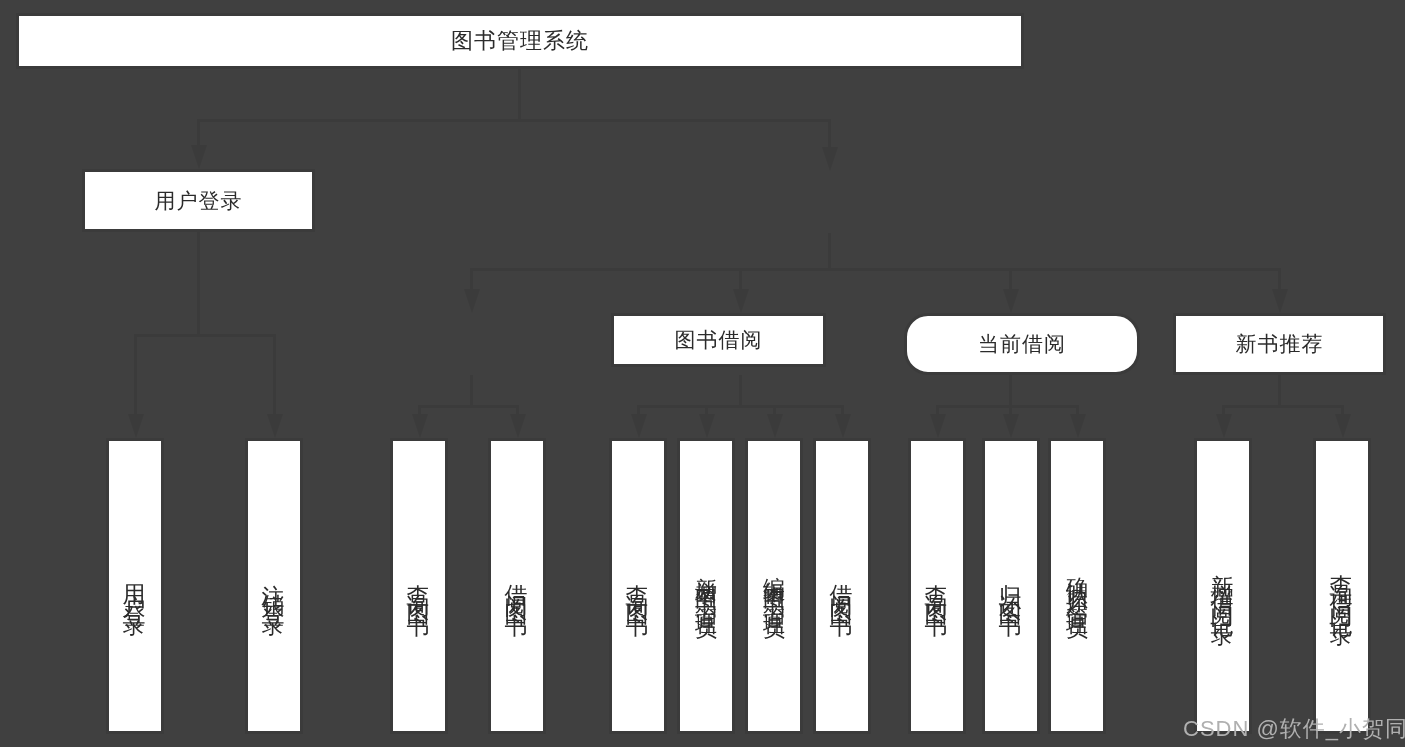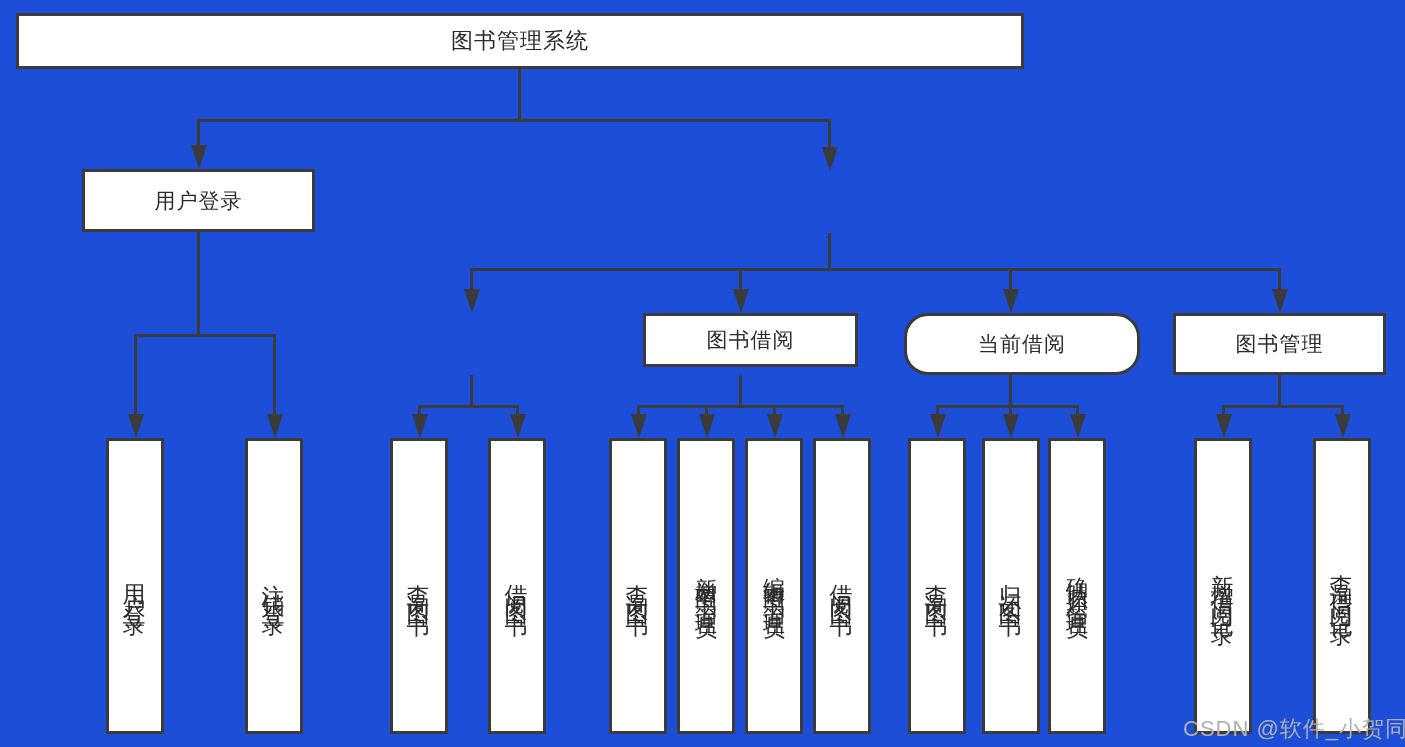--- a/index.html
+++ b/index.html
@@ -4,21 +4,21 @@
 <style>
   :root{
     --line:#3b3b3b;
     --text:#2b2b2b;
   }
   html,body{margin:0;padding:0;background:#ffffff;}
   body{font-family:"Liberation Sans","DejaVu Sans",sans-serif;}
   .canvas{
     position:relative;
     width:1405px;height:747px;
-    background:#1d4ed8;
+    background:#404040;
     overflow:hidden;
   }
   .node{
     position:absolute;
     box-sizing:border-box;
     border:3px solid var(--line);
     background:#ffffff;
     display:flex;
     align-items:center;
     justify-content:center;
@@ -86,28 +86,28 @@
 <div class="canvas">
 
   <div class="node root" style="left:16px;top:13px;width:1008px;height:56px;">
     <span>图书管理系统</span>
   </div>
 
   <div class="node" style="left:82px;top:169px;width:233px;height:63px;">
     <span>用户登录</span>
   </div>
 
-  <div class="node" style="left:643px;top:313px;width:215px;height:54px;">
+  <div class="node" style="left:611px;top:313px;width:215px;height:54px;">
     <span>图书借阅</span>
   </div>
   <div class="node" style="left:904px;top:313px;width:236px;height:62px;border-radius:24px;">
     <span>当前借阅</span>
   </div>
   <div class="node" style="left:1173px;top:313px;width:213px;height:62px;">
-    <span>图书管理</span>
+    <span>新书推荐</span>
   </div>
 
   <div class="node leaf" style="left:106px;top:438px;width:58px;height:296px;">
     <span>用户登录</span>
   </div>
   <div class="node leaf" style="left:245px;top:438px;width:58px;height:296px;">
     <span>注销登录</span>
   </div>
   <div class="node leaf" style="left:390px;top:438px;width:58px;height:296px;">
     <span>查询图书</span>

